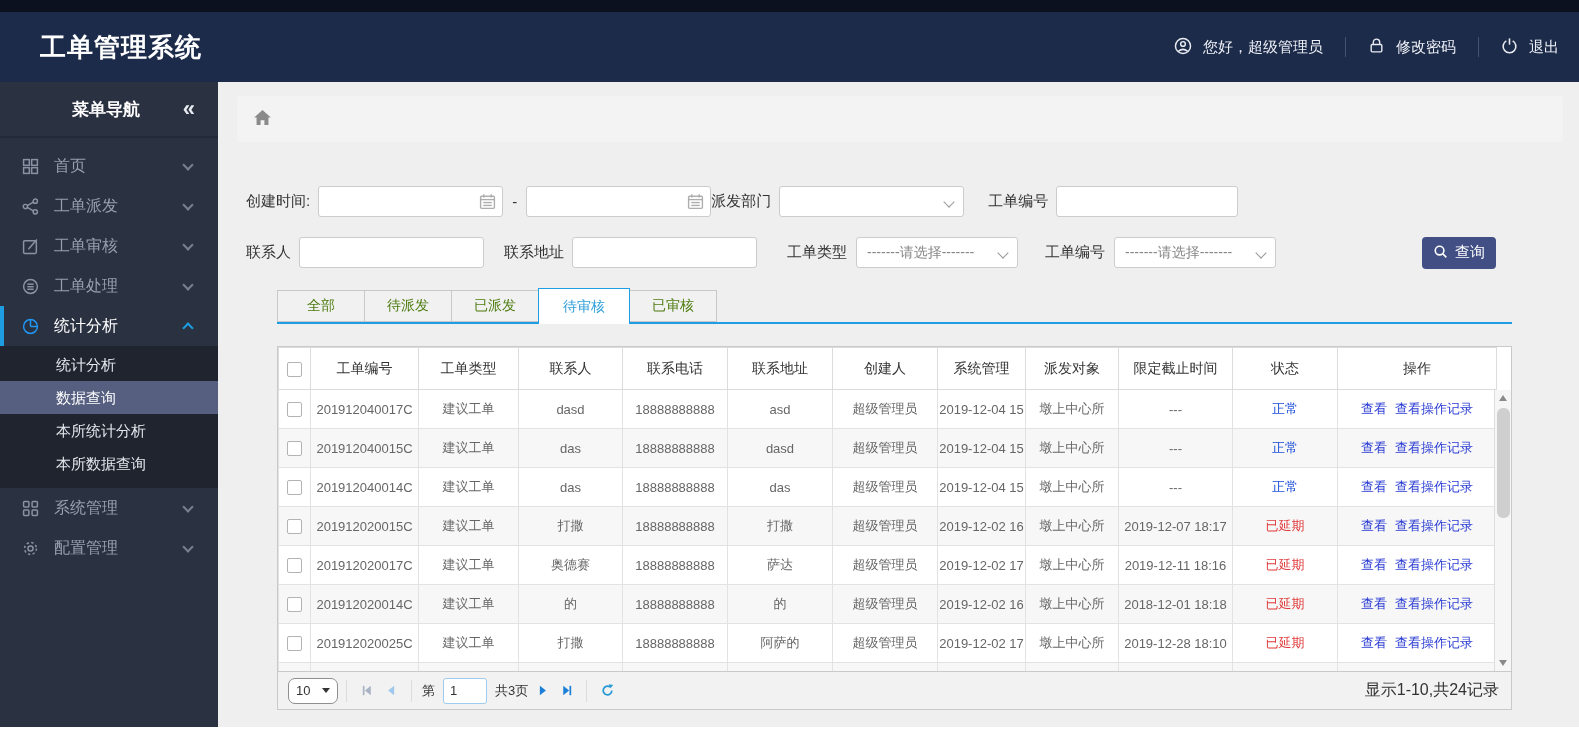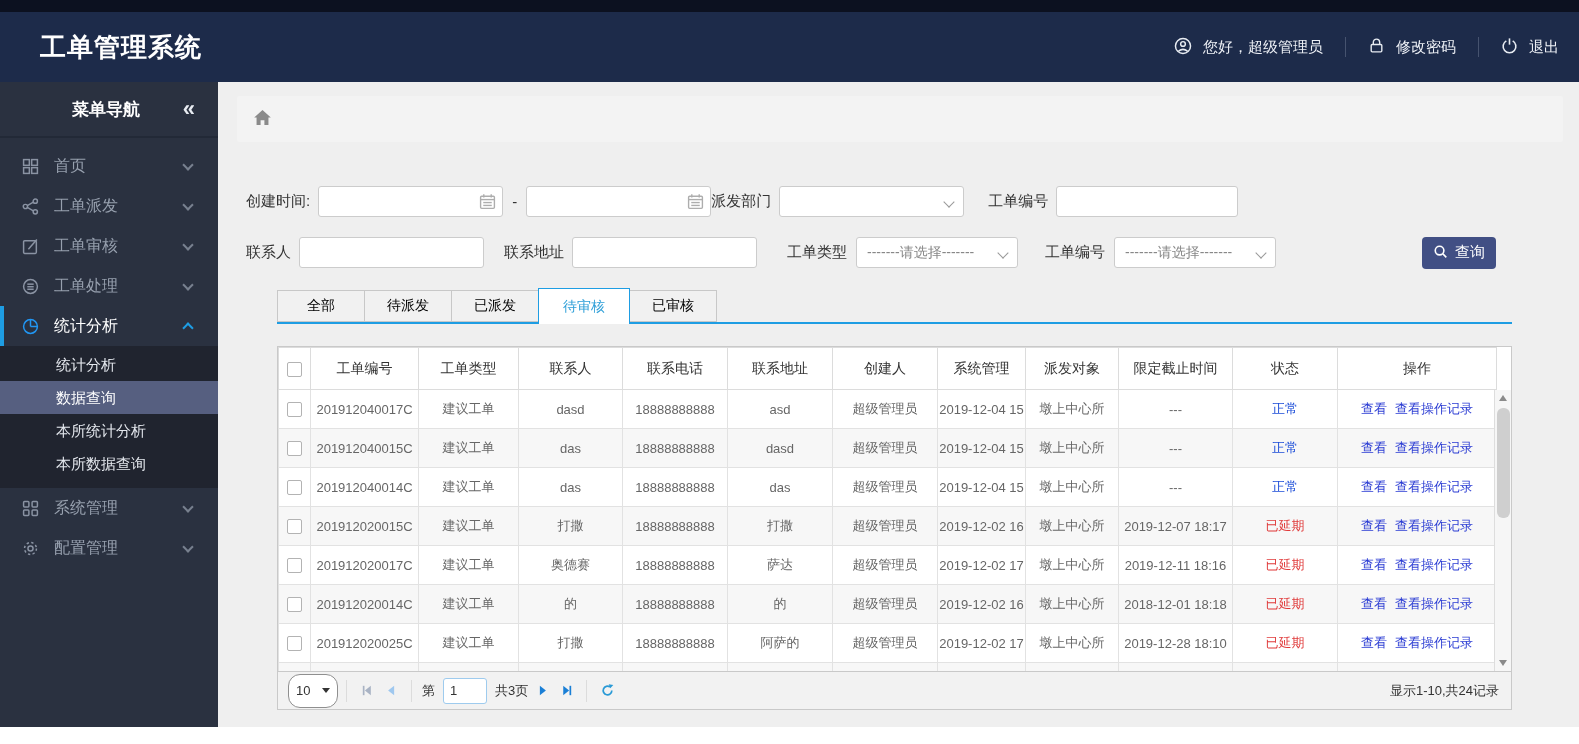--- a/index.html
+++ b/index.html
@@ -46,47 +46,47 @@
   .in-date .f-input { width:100%; padding-right:30px; }
   .cal-ico { position:absolute; right:7px; top:7px; }
   .f-select { height:31px; background:#fff; border:1px solid #ccc; border-radius:3px; position:relative; display:flex; align-items:center; padding:0 26px 0 10px; color:#888; font-size:14px; cursor:pointer; white-space:nowrap; overflow:hidden; }
   .f-select::after { content:""; position:absolute; right:10px; top:11px; width:7px; height:7px; border-right:1.5px solid #999; border-bottom:1.5px solid #999; transform:rotate(45deg); }
   .lbl { white-space:nowrap; }
   .btn-search { margin-left:auto; margin-right:82px; width:74px; height:32px; background:#414f84; border-radius:4px; color:#fff; font-size:15px; display:flex; align-items:center; justify-content:center; gap:7px; cursor:pointer; }
 
   
   .tabs { margin-left:59px; width:1235px; height:36px; display:flex; align-items:flex-end; position:relative; margin-top:2px; }
   .tabline { position:absolute; left:0; right:0; bottom:0; height:2px; background:#1e9de3; }
-  .tab { width:88px; height:32px; margin-bottom:2px; display:flex; align-items:center; justify-content:center; background:#f1f1f1; border:1px solid #c8c8c8; margin-right:-1px; font-size:14px; color:#000000; cursor:pointer; }
+  .tab { width:88px; height:32px; margin-bottom:2px; display:flex; align-items:center; justify-content:center; background:#f1f1f1; border:1px solid #c8c8c8; margin-right:-1px; font-size:14px; color:#4d7c0f; cursor:pointer; }
   .tab.active { width:92px; height:36px; margin-bottom:0; background:#fff; border:1px solid #1e9de3; border-bottom:none; color:#2e9fd8; position:relative; z-index:2; }
 
   
   .table-zone { margin:22px 0 0 59px; width:1235px; height:326px; position:relative; background:#fff; border:1px solid #c9c9c9; overflow:hidden; }
   table { border-collapse:collapse; table-layout:fixed; width:1218px; }
   th { height:42px; font-size:14px; font-weight:normal; color:#333; border:1px solid #dcdcdc; background:#fff; }
   td { height:39px; font-size:13px; color:#666; text-align:center; border:1px solid #e2e2e2; overflow:hidden; white-space:nowrap; background:#fff; }
   tbody tr:nth-child(even) td { background:#f7f7f7; }
   .cb { display:inline-block; width:15px; height:15px; border:1px solid #b3b3b3; border-radius:2px; background:#fff; vertical-align:middle; cursor:pointer; }
   .lnk { color:#2b3cd3; cursor:pointer; margin:0 4px; text-decoration:none; }
   .status.blue { color:#1d4ed8;margin-top:8px; } .status.red { color:#e03a3a; }
   .vscroll { position:absolute; top:43px; right:0; bottom:0; width:17px; background:#f6f6f6; border-left:1px solid #ddd; display:flex; flex-direction:column; align-items:center; }
   .vs-up, .vs-down { width:0; height:0; border-left:4px solid transparent; border-right:4px solid transparent; margin:5px 0; cursor:pointer; }
   .vs-up { border-bottom:6px solid #8a8a8a; }
   .vs-down { border-top:6px solid #8a8a8a; margin-top:auto; }
   .vs-thumb { width:13px; height:110px; background:#cfcfcf; border-radius:6px; margin-top:2px; cursor:pointer; }
 
   
   .pagination { margin-left:59px; width:1235px; height:38px; background:#f2f2f2; border:1px solid #c9c9c9; border-top:none; display:flex; align-items:center; padding:0 12px 0 10px; font-size:13px; color:#333; }
-  .pg-size { width:50px; height:26px; background:#fff; border:1px solid #8f8f8f; border-radius:12px; display:flex; align-items:center; justify-content:space-between; padding:16px 7px; cursor:pointer; }
+  .pg-size { width:50px; height:26px; background:#fff; border:1px solid #8f8f8f; border-radius:7px; display:flex; align-items:center; justify-content:space-between; padding:8px 7px; cursor:pointer; }
   .pg-size::after { content:""; width:0; height:0; border-left:4px solid transparent; border-right:4px solid transparent; border-top:5px solid #333; }
   .pg-div { width:1px; height:22px; background:#dcdcdc; margin:0 8px; }
   .pg-btn { display:flex; align-items:center; justify-content:center; width:24px; height:24px; cursor:pointer; }
   .pg-input { width:44px; height:26px; border:1px solid #9ecbee; border-radius:3px; background:#fff; padding-left:6px; font-size:13px; color:#333; outline:none; margin:0 6px; font-family:"Liberation Sans",sans-serif; }
   .pg-label { margin:0 2px; white-space:nowrap; }
-  .pg-summary { margin-left:auto; font-size:13px; color:#333; }
+  .pg-summary { margin-left:auto; font-size:16px; color:#333; }
 </style>
 </head>
 <body>
 
 <div class="top-strip"></div>
 
 <header class="topbar">
   <div class="app-title">工单管理系统</div>
   <div class="user-area">
     <div class="ua-item">

